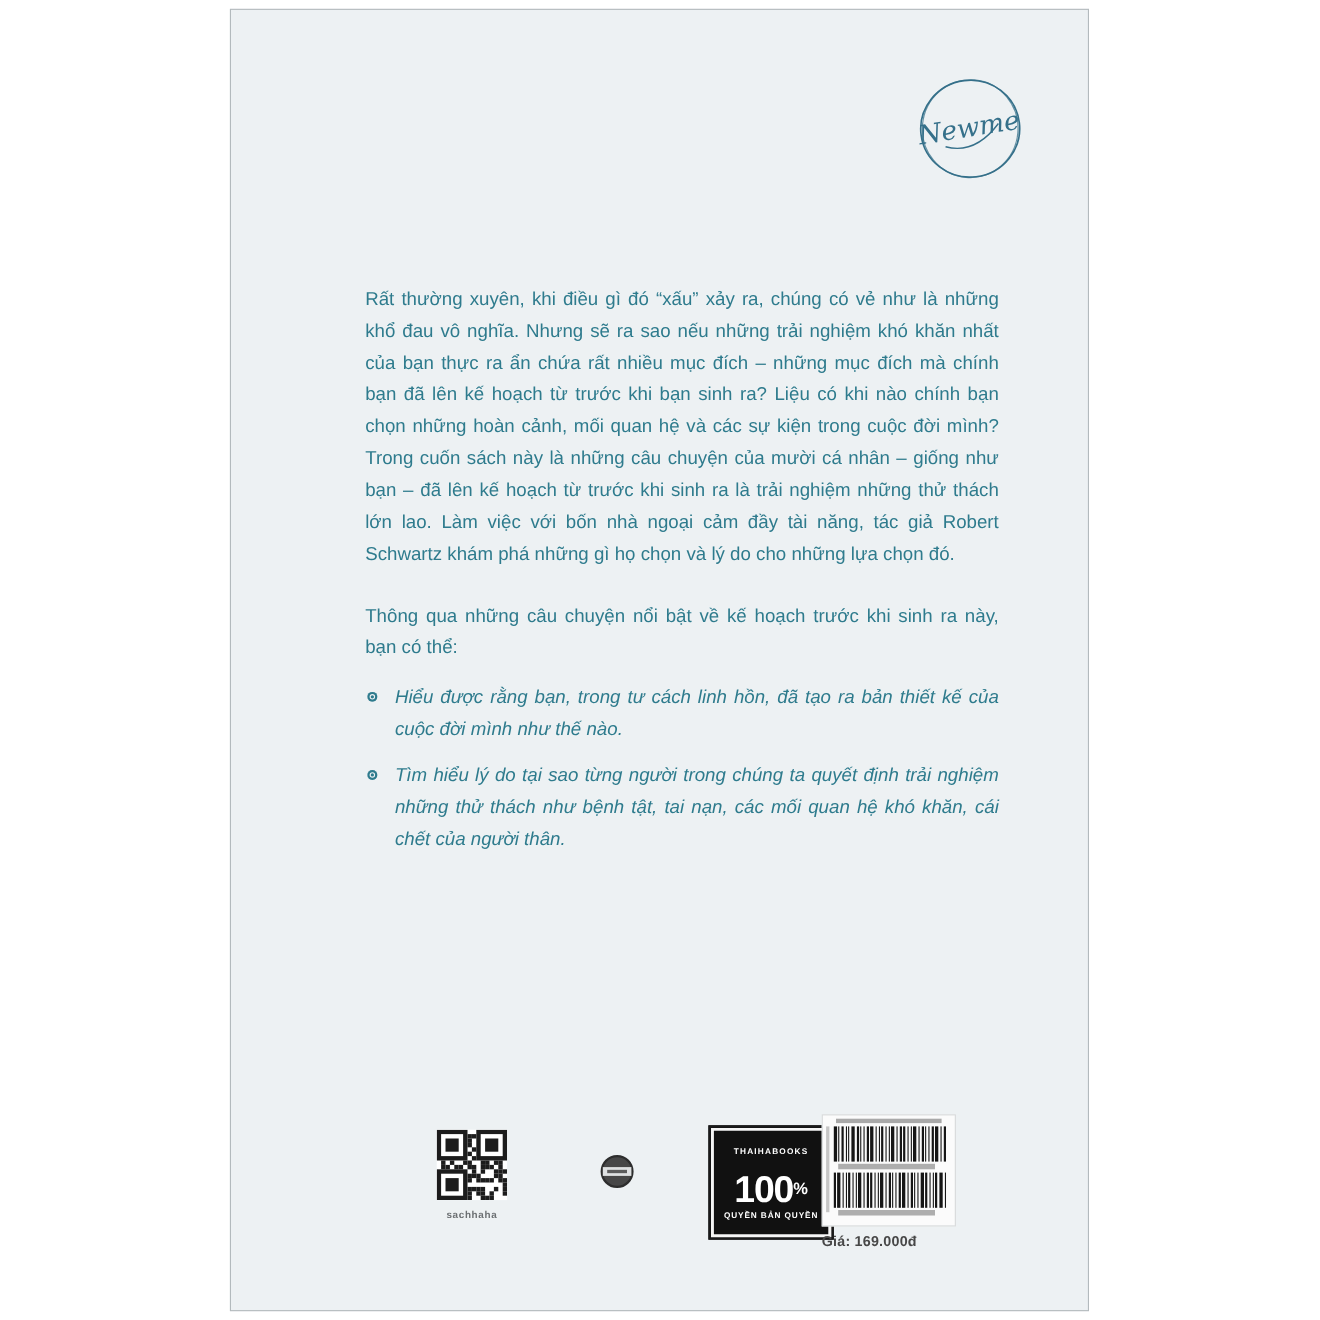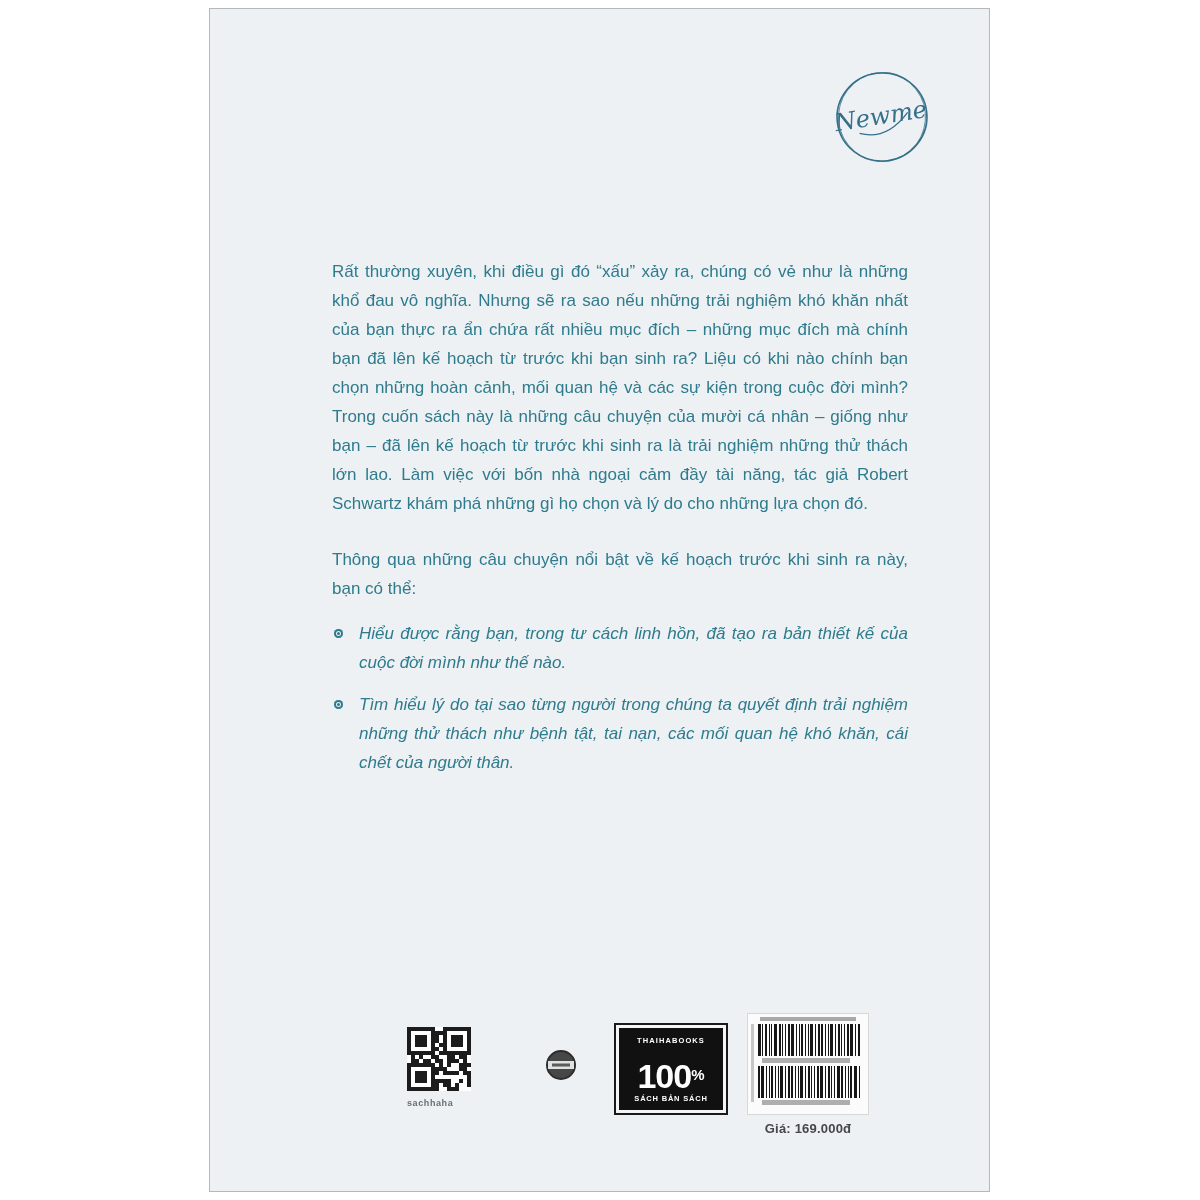--- a/index.html
+++ b/index.html
@@ -20,43 +20,43 @@
   .para2{margin-top:27px;}
   .bullets{margin-top:12px;}
   .bullet-item{
     position:relative;padding-left:27px;margin-top:13px;
     font-style:italic;text-align:justify;
   }
   .bullet-dot{
     position:absolute;left:2px;top:10px;width:9px;height:9px;border-radius:50%;
     background:#2e7b8d;box-shadow:inset 0 0 0 2px #2e7b8d, inset 0 0 0 3px #edf1f3;
   }
-  .qr-block{position:absolute;left:197px;top:1018px;width:66px;}
+  .qr-block{position:absolute;left:186px;top:1018px;width:66px;text-align:center;}
   .qr-caption{
     margin-top:3px;font-size:9px;color:#6b6f72;letter-spacing:.6px;font-weight:700;
   }
   .round-stamp{position:absolute;left:335px;top:1040px;width:32px;height:32px;}
   .badge{
-    position:absolute;left:404px;top:1014px;width:114px;height:92px;
+    position:absolute;left:434px;top:1014px;width:114px;height:104px;
     background:#111;border:2px solid #1a1a1a;box-sizing:border-box;
     box-shadow:inset 0 0 0 3px #f5f5f5;
     display:flex;flex-direction:column;align-items:center;justify-content:center;
     color:#fff;
   }
   .badge-top{font-size:7.5px;letter-spacing:1.1px;font-weight:700;margin-top:2px;}
   .badge-mid{display:flex;align-items:flex-start;line-height:1;margin:2px 0 1px 0;}
   .badge-value{font-size:34px;font-weight:700;letter-spacing:-1px;margin-top:12px;}
   .badge-percent{font-size:15px;font-weight:700;margin-top:20px;}
   .badge-bottom{font-size:7.5px;letter-spacing:.8px;font-weight:700;margin-bottom:2px;}
   .barcode-block{
     position:absolute;left:537px;top:1004px;width:122px;height:102px;
     background:#fbfbfb;border:1px solid #d6d9da;box-sizing:border-box;
   }
   .price{
-    position:absolute;left:537px;top:1112px;width:122px;text-align:center;
+    position:absolute;left:537px;top:1112px;width:122px;text-align:left;
     font-size:13px;font-weight:700;color:#474747;letter-spacing:.2px;
   }
 </style>
 </head>
 <body>
 
 <div class="cover">
 
   <div class="logo-wrap">
     <svg width="100" height="100" viewBox="0 0 100 100">
@@ -162,21 +162,21 @@
       <rect x="7" y="14.5" width="18" height="3" fill="#3b3b3b" opacity=".8"></rect>
     </svg>
   </div>
 
   <div class="badge">
     <div class="badge-top">THAIHABOOKS</div>
     <div class="badge-mid">
       <span class="badge-value">100</span>
       <span class="badge-percent">%</span>
     </div>
-    <div class="badge-bottom">SÁCH BẢN SÁCH</div>
+    <div class="badge-bottom">QUYỀN BẢN QUYỀN</div>
   </div>
 
   <div class="barcode-block">
     <svg id="barcode" width="120" height="100" viewBox="0 0 120 100">
         <rect x="12" y="3" width="96" height="4" fill="#8d8d8d" opacity="0.75"></rect>
         <rect x="3" y="10" width="3" height="78" fill="#9a9a9a" opacity="0.55"></rect>
         <rect x="10" y="10" width="3" height="32" fill="#161616"></rect>
         <rect x="14" y="10" width="1" height="32" fill="#161616"></rect>
         <rect x="17" y="10" width="2" height="32" fill="#161616"></rect>
         <rect x="21" y="10" width="1" height="32" fill="#161616"></rect>

